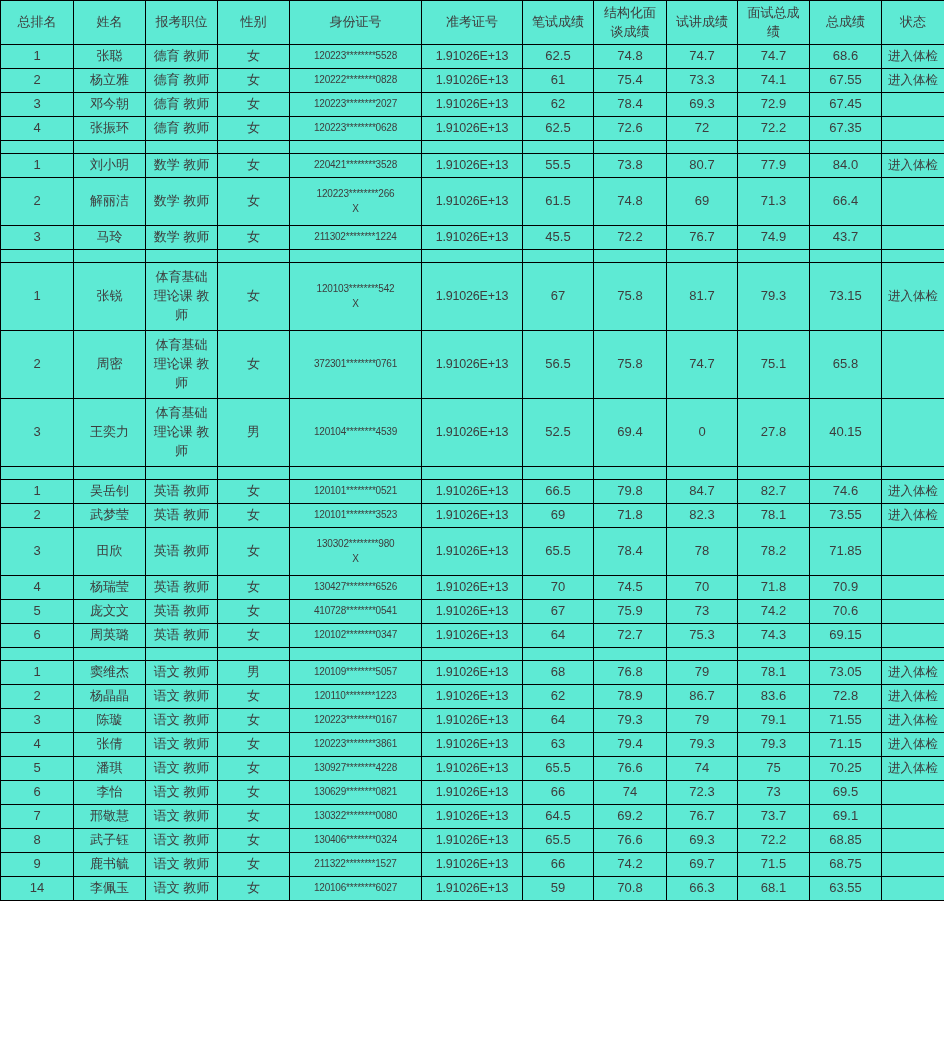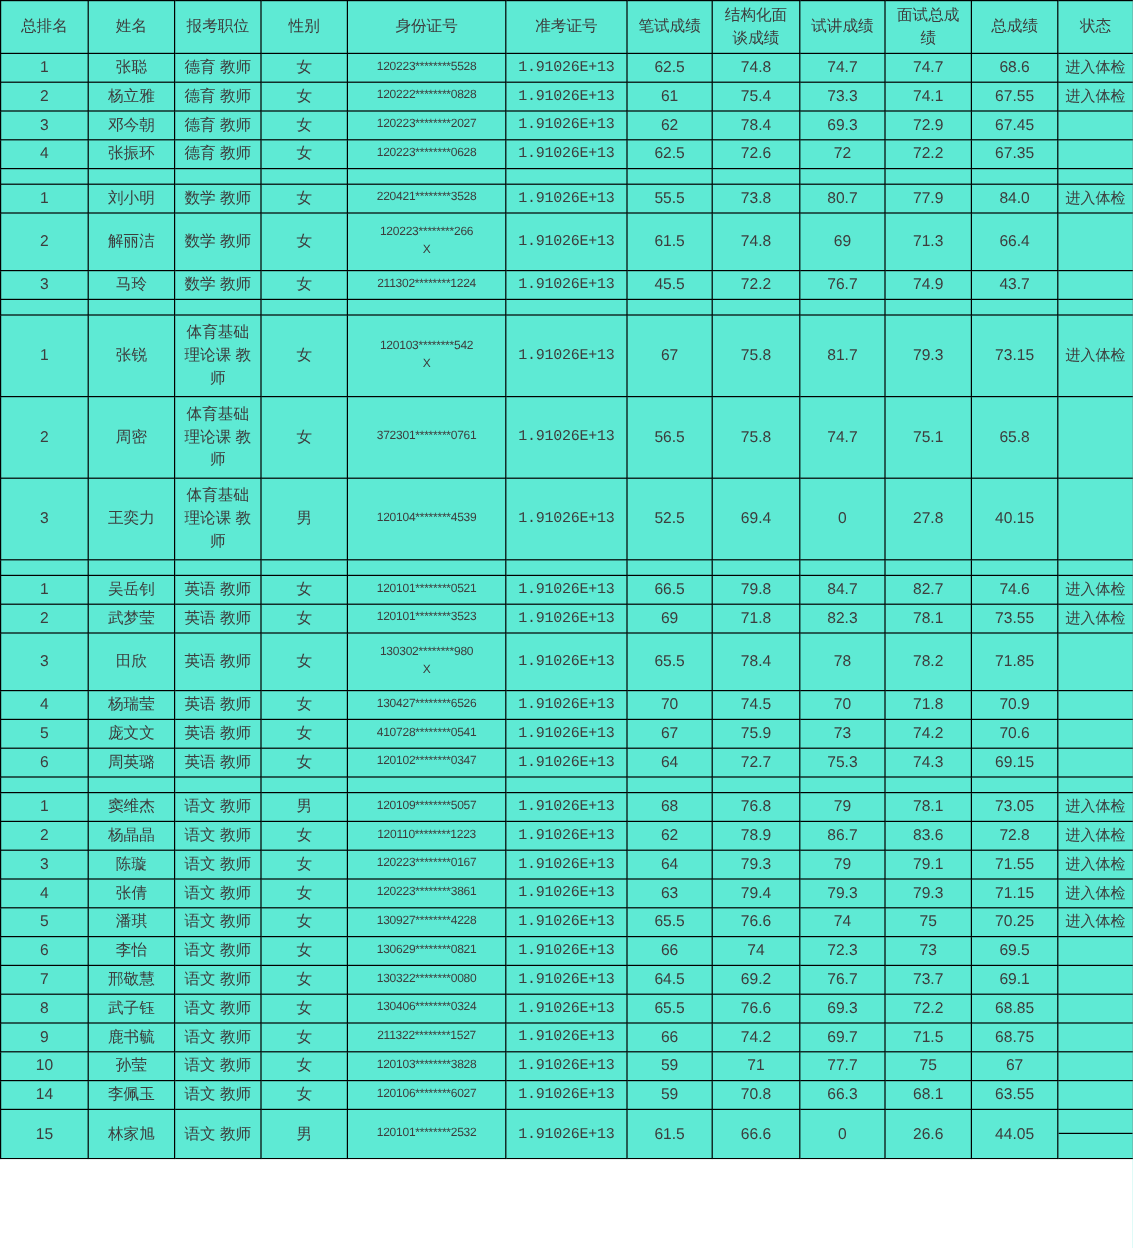--- a/index.html
+++ b/index.html
@@ -17,21 +17,21 @@
   }
   th{padding:1px 6px;}
   thead tr{height:44px;}
   tr.data{height:24px;}
   tr.sep{height:13px;}
   tr.idwrap{height:48px;}
   tr.tall{height:68px;}
   tr.last{height:40px;}
   td.idcell{padding:1px 1px;font-size:10px;letter-spacing:-0.2px;}
   td.idcell.wrap{white-space:pre-line;}
-  td.examno{padding:1px 1px;font-size:12.5px;letter-spacing:-0.2px;font-family:Liberation Mono, monospace;}
+  td.examno{padding:1px 1px;font-size:12.5px;letter-spacing:-0.2px;}
   td.status{padding:1px 1px;font-size:12.5px;}
   td.status.split{padding:0;height:100%;}
   td.status.split .half{height:20px;box-sizing:border-box;}
   td.status.split .half.top{border-bottom:1px solid #000;}
 </style>
 </head>
 <body>
 
 <table class="results">
   <colgroup>
@@ -468,58 +468,27 @@
         <td class="idcell">211322********1527</td>
         <td class="examno">1.91026E+13</td>
         <td>66</td>
         <td>74.2</td>
         <td>69.7</td>
         <td>71.5</td>
         <td>68.75</td>
         <td class="status"></td>
       </tr>
       <tr class="data">
-        <td>10</td>
-        <td>孙莹</td>
-        <td>语文 教师</td>
-        <td>女</td>
-        <td class="idcell">120103********3828</td>
-        <td class="examno">1.91026E+13</td>
-        <td>59</td>
-        <td>71</td>
-        <td>77.7</td>
-        <td>75</td>
-        <td>67</td>
-        <td class="status"></td>
-      </tr>
-      <tr class="data">
         <td>14</td>
         <td>李佩玉</td>
         <td>语文 教师</td>
         <td>女</td>
         <td class="idcell">120106********6027</td>
         <td class="examno">1.91026E+13</td>
         <td>59</td>
         <td>70.8</td>
         <td>66.3</td>
         <td>68.1</td>
         <td>63.55</td>
         <td class="status"></td>
       </tr>
-      <tr class="data last">
-        <td>15</td>
-        <td>林家旭</td>
-        <td>语文 教师</td>
-        <td>男</td>
-        <td class="idcell">120101********2532</td>
-        <td class="examno">1.91026E+13</td>
-        <td>61.5</td>
-        <td>66.6</td>
-        <td>0</td>
-        <td>26.6</td>
-        <td>44.05</td>
-        <td class="status split">
-          <div class="half top"></div>
-          <div class="half"></div>
-        </td>
-      </tr>
     </tbody>
 </table>
 
 </body></html>

